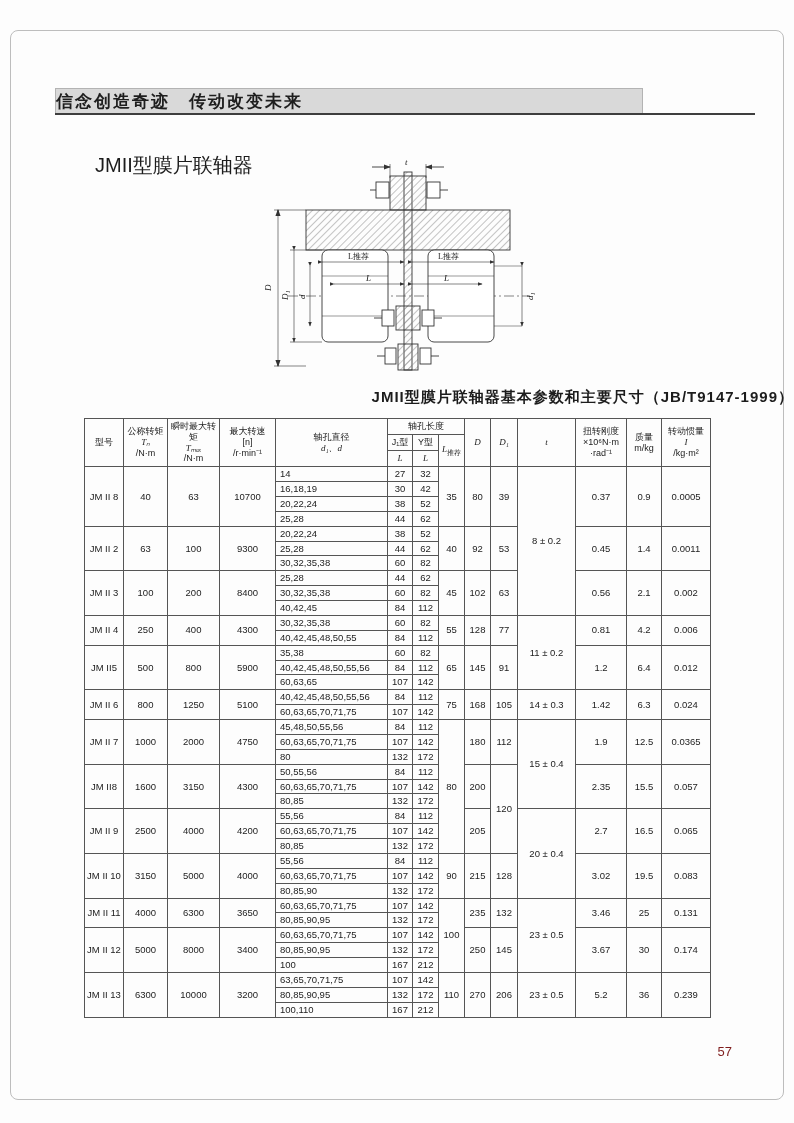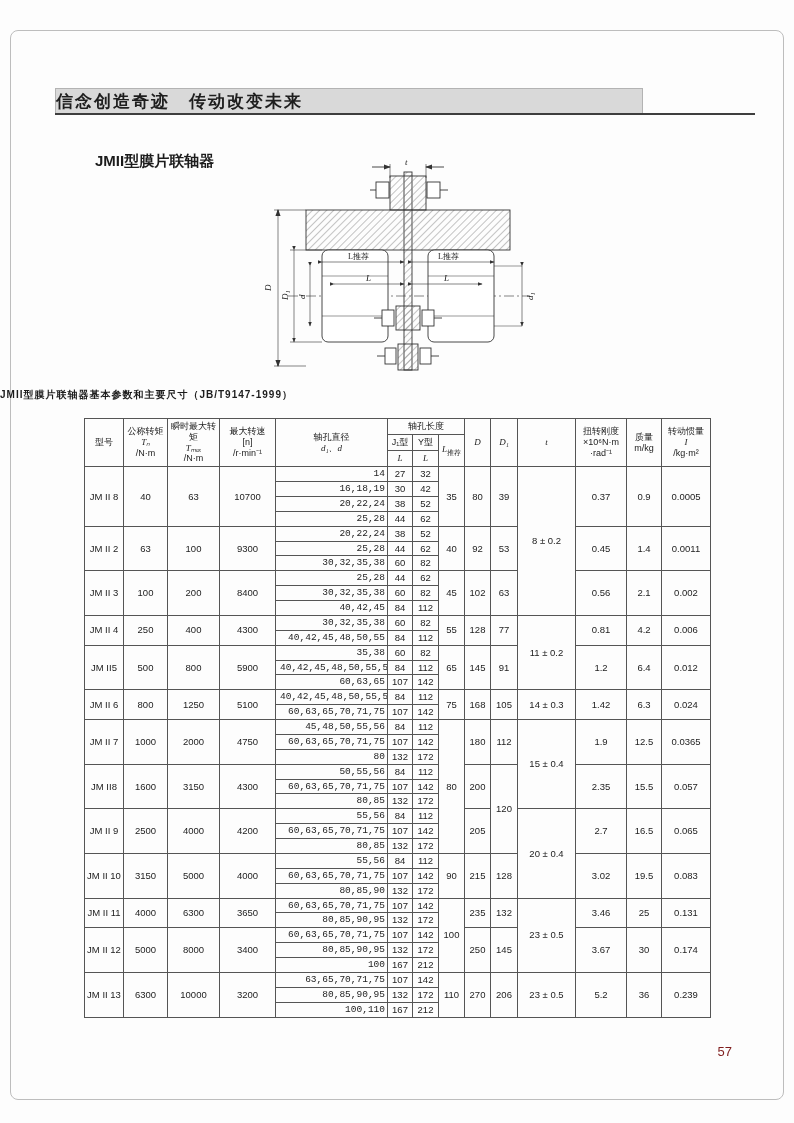--- a/index.html
+++ b/index.html
@@ -4,30 +4,30 @@
 <style>
   html,body{margin:0;padding:0;background:#f2f2f2;}
   .page{position:relative;width:794px;height:1123px;background:#fdfdfd;overflow:hidden;
         font-family:"Liberation Sans",sans-serif;color:#1c1c1c;}
   .frame{position:absolute;left:10px;top:30px;width:772px;height:1068px;
          border:1px solid #bdbdbd;border-radius:8px;}
   .banner{position:absolute;left:55px;top:88px;width:586px;height:25px;background:#d9d9d9;
           border:1px solid #b3b3b3;border-bottom:none;text-align:left;line-height:25px;
           font-size:17px;font-weight:bold;letter-spacing:2px;color:#1e1e1e;}
   .rule{position:absolute;left:55px;top:113px;width:700px;height:2px;background:#3e3e3e;}
-  .sec-title{position:absolute;left:95px;top:152px;font-size:15px;font-weight:bold;}
+  .sec-title{position:absolute;left:95px;top:152px;font-size:20px;font-weight:normal;}
   .drawing{position:absolute;left:258px;top:158px;}
-  .tbl-title{position:absolute;left:0;top:388px;width:794px;text-align:left;
-             font-size:10px;font-weight:bold;letter-spacing:1px;}
+  .tbl-title{position:absolute;left:0;top:388px;width:794px;text-align:right;
+             font-size:15px;font-weight:bold;letter-spacing:1px;}
   table.spec{position:absolute;left:84px;top:418px;width:626px;border-collapse:collapse;
              table-layout:fixed;font-size:9.5px;color:#222;}
   table.spec th,table.spec td{border:1px solid #555;padding:1px 2px;text-align:center;
              vertical-align:middle;line-height:1.25;overflow:hidden;}
   table.spec th{font-weight:normal;font-size:9px;line-height:1.2;padding:2px 1px;}
-  table.spec td.c-bore{text-align:right;padding-left:4px;font-family:Liberation Mono, monospace;}
+  table.spec td.c-bore{text-align:left;padding-left:4px;}
   .ital{font-style:italic;font-family:"Liberation Serif",serif;}
   sub{font-size:7px;}
   .pageno{position:absolute;right:62px;top:1044px;font-size:13px;color:#7f1d1d;}
   svg text{font-family:"Liberation Serif",serif;fill:#222;}
 </style>
 </head>
 <body>
 
 <div class="page">
   <div class="frame"></div>

